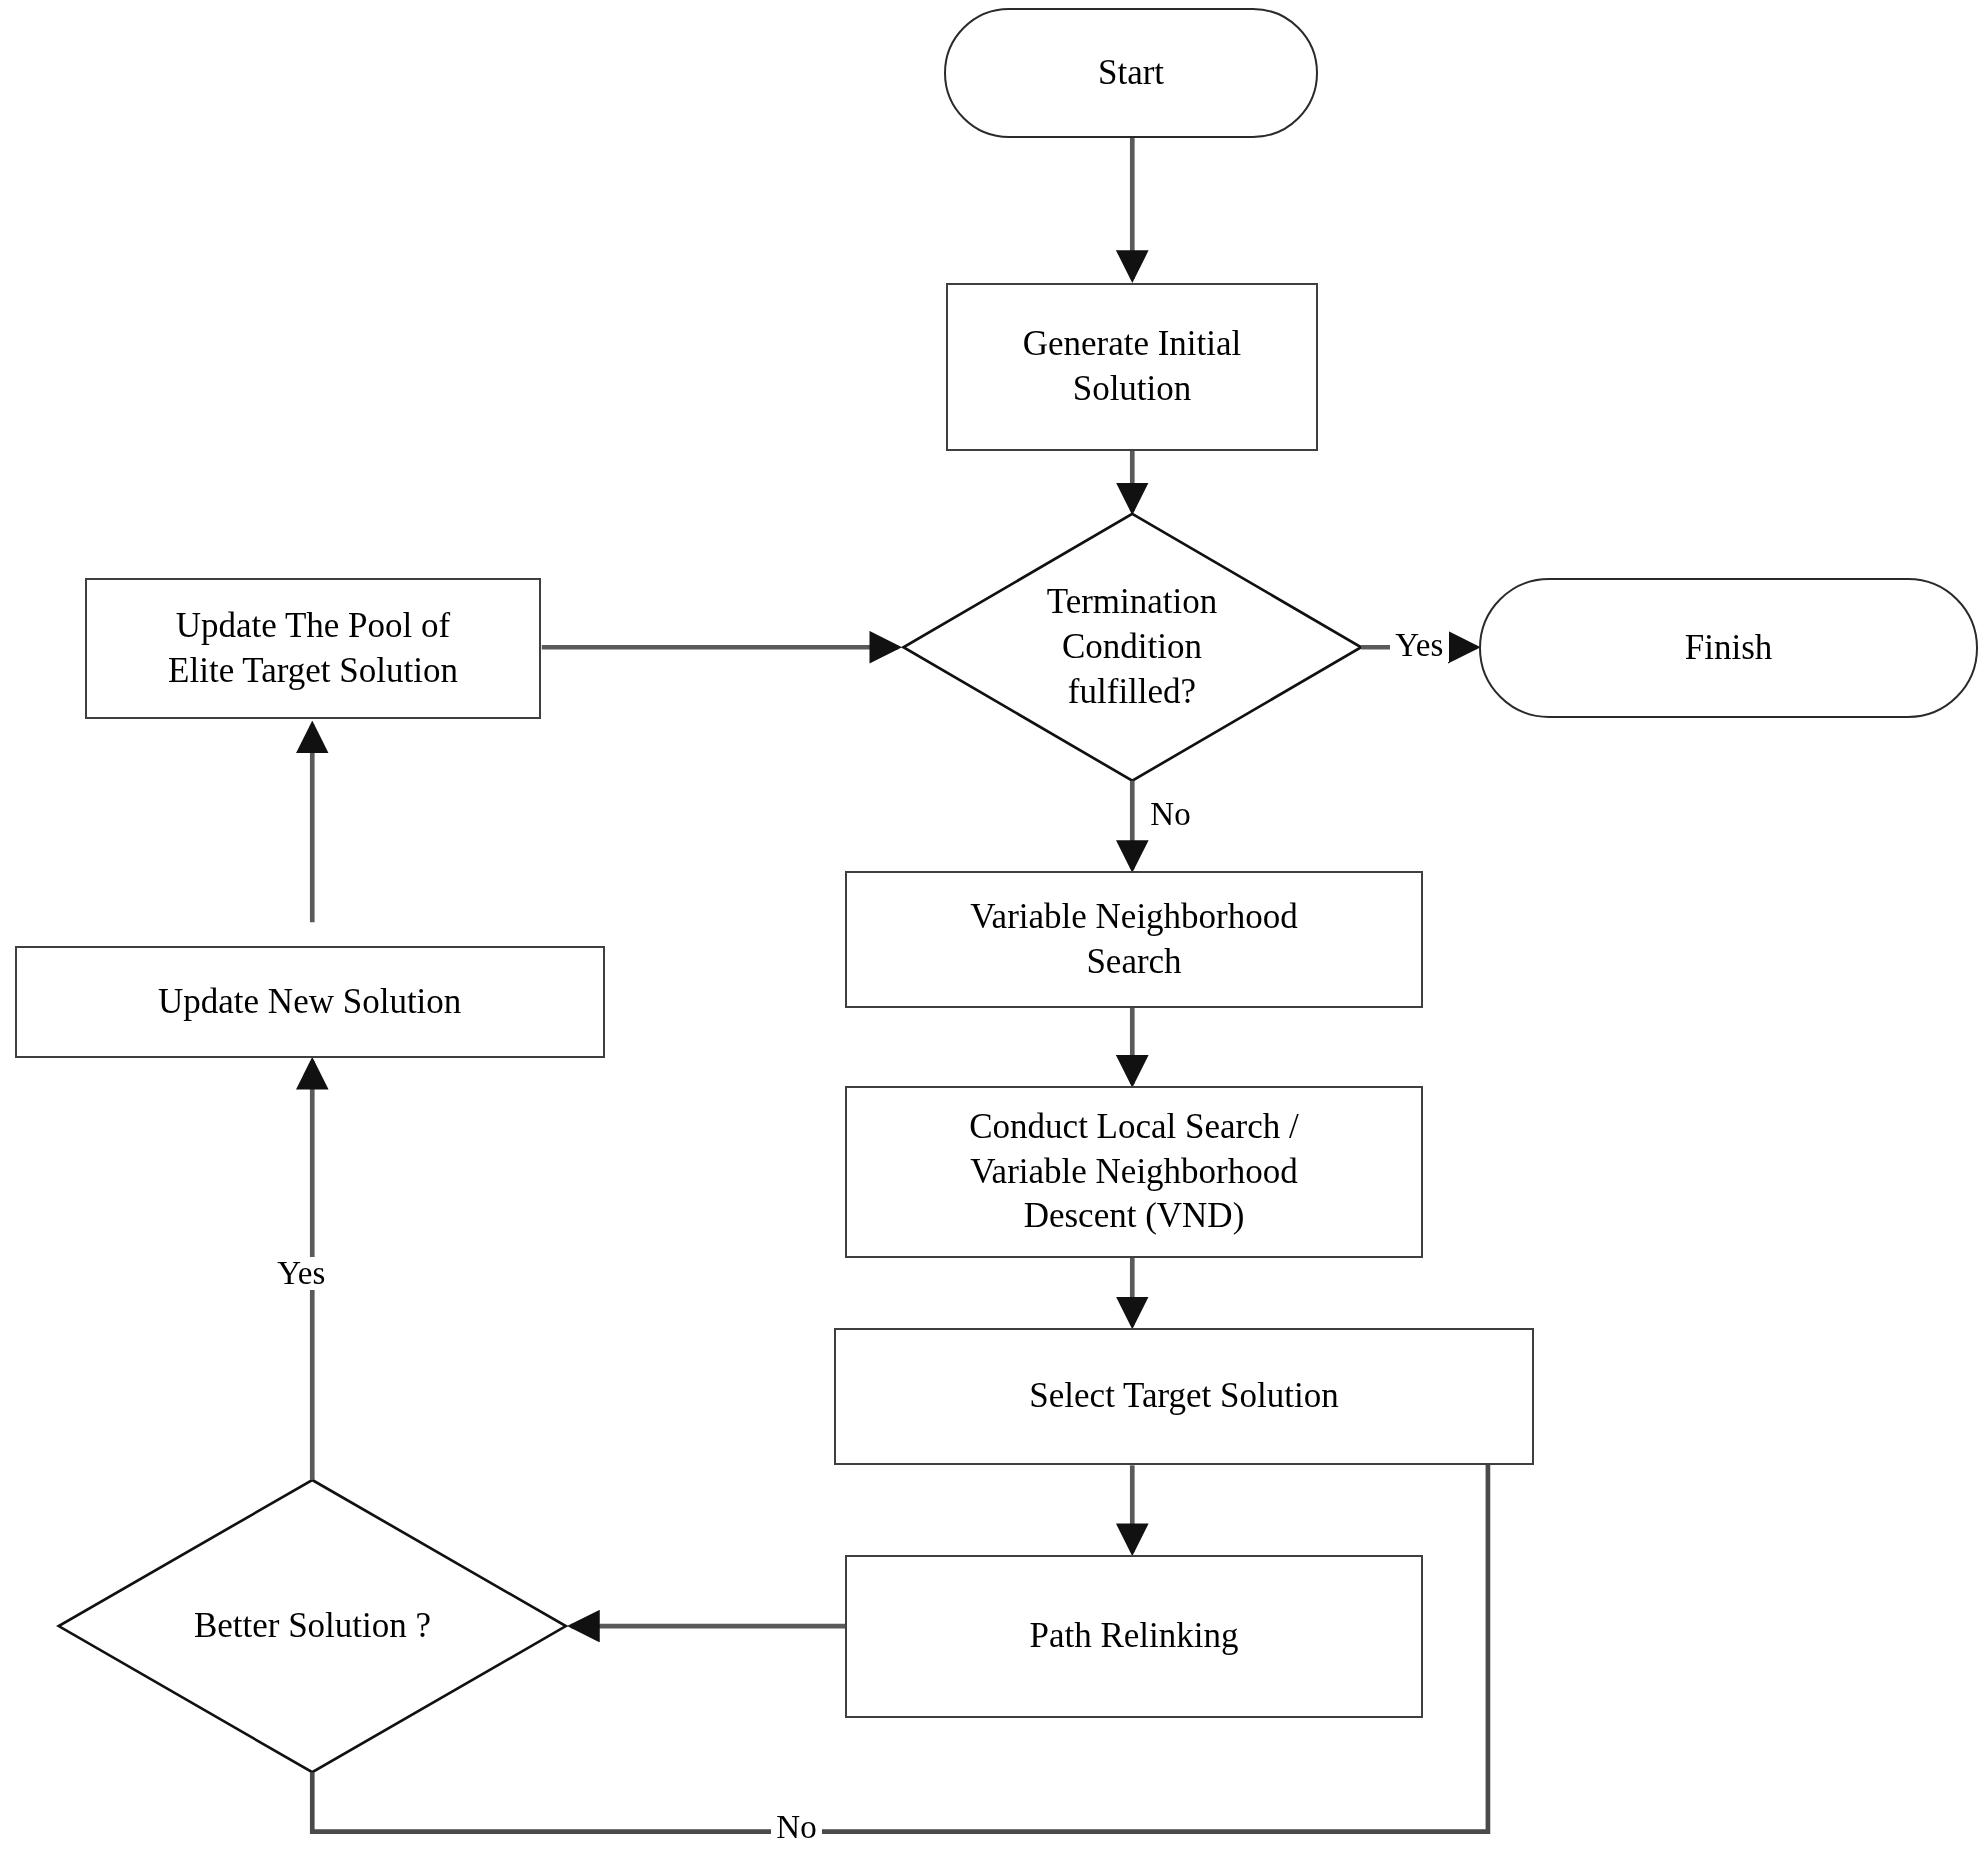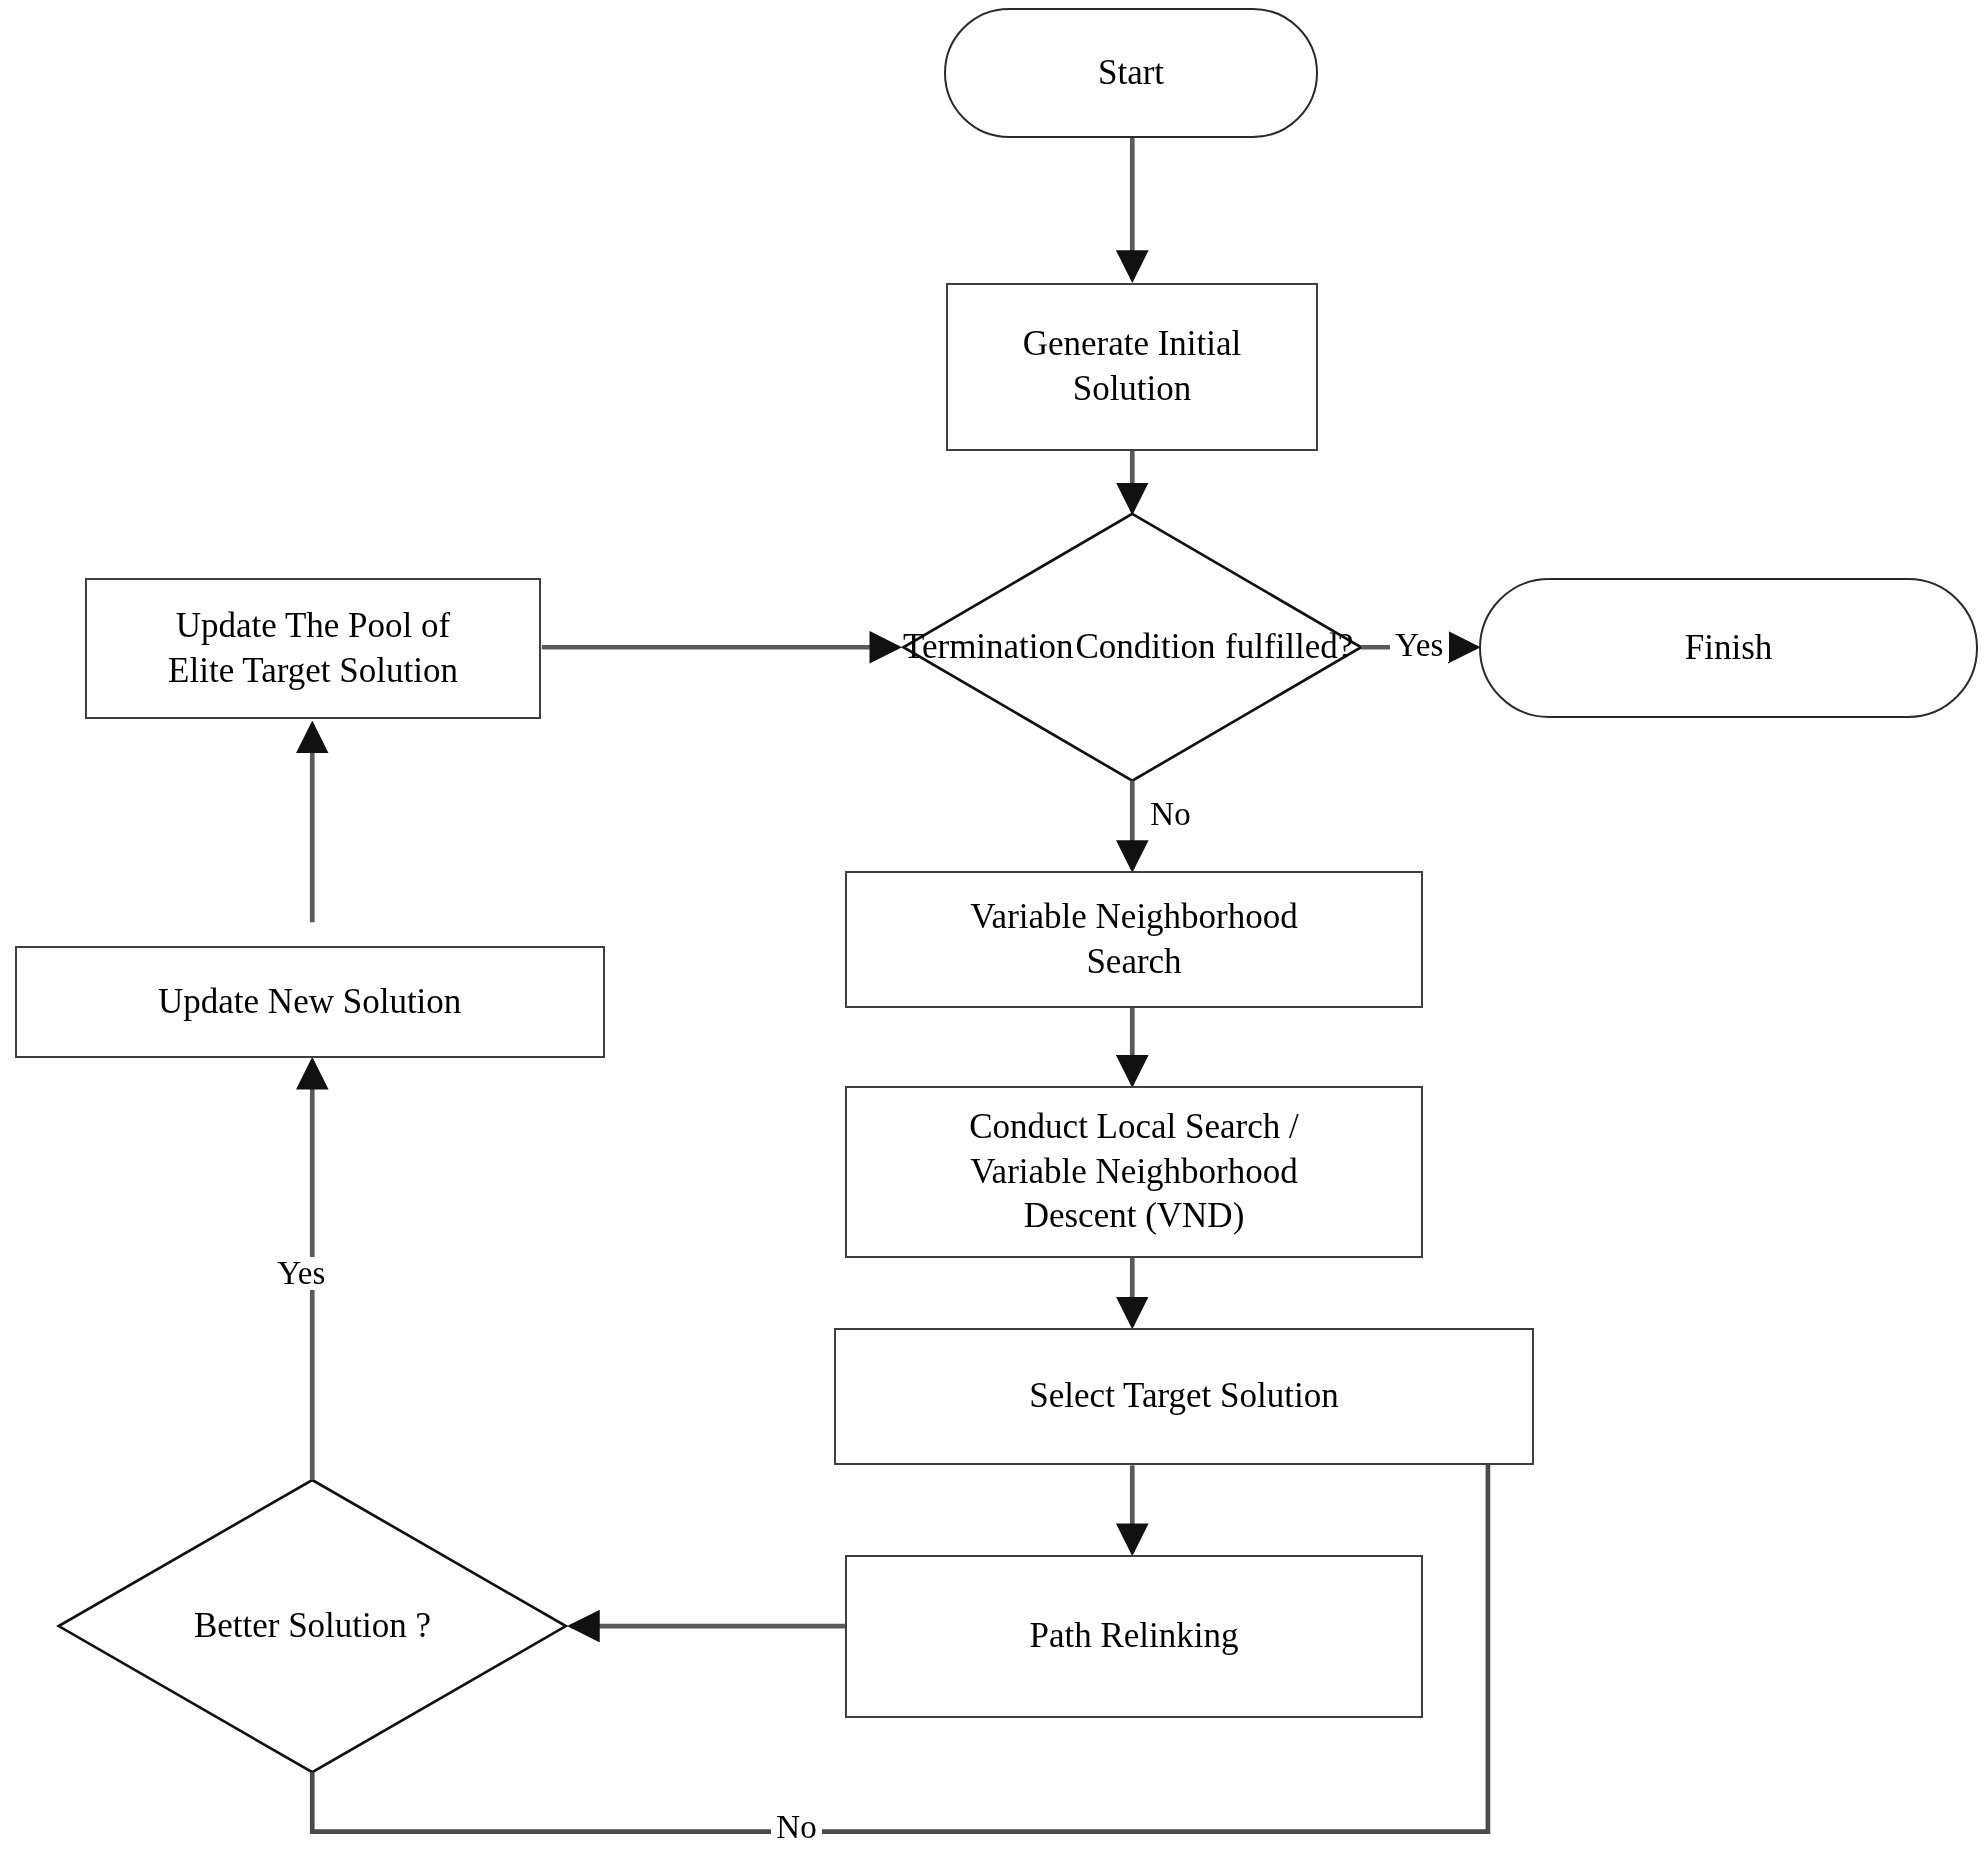--- a/index.html
+++ b/index.html
@@ -104,21 +104,21 @@
 
   <div class="node node-pill fs-52" style="left:944px; top:8px; width:374px; height:130px;">
     <span>Start</span>
   </div>
 
   <div class="node node-rect fs-52" style="left:946px; top:283px; width:372px; height:168px; flex-direction:column;">
     <span>Generate Initial</span>
     <span>Solution</span>
   </div>
 
-  <div class="node node-diamond fs-52" style="left:903px; top:514px; width:458px; height:267px; ">
+  <div class="node node-diamond fs-52" style="left:903px; top:514px; width:458px; height:267px; flex-direction:column;">
     <span class="diamond-label">Termination</span>
     <span class="diamond-label">Condition</span>
     <span class="diamond-label">fulfilled?</span>
   </div>
 
   <div class="node node-pill fs-52" style="left:1479px; top:578px; width:499px; height:140px;">
     <span>Finish</span>
   </div>
 
   <div class="node node-rect fs-52" style="left:85px; top:578px; width:456px; height:141px; flex-direction:column;">

